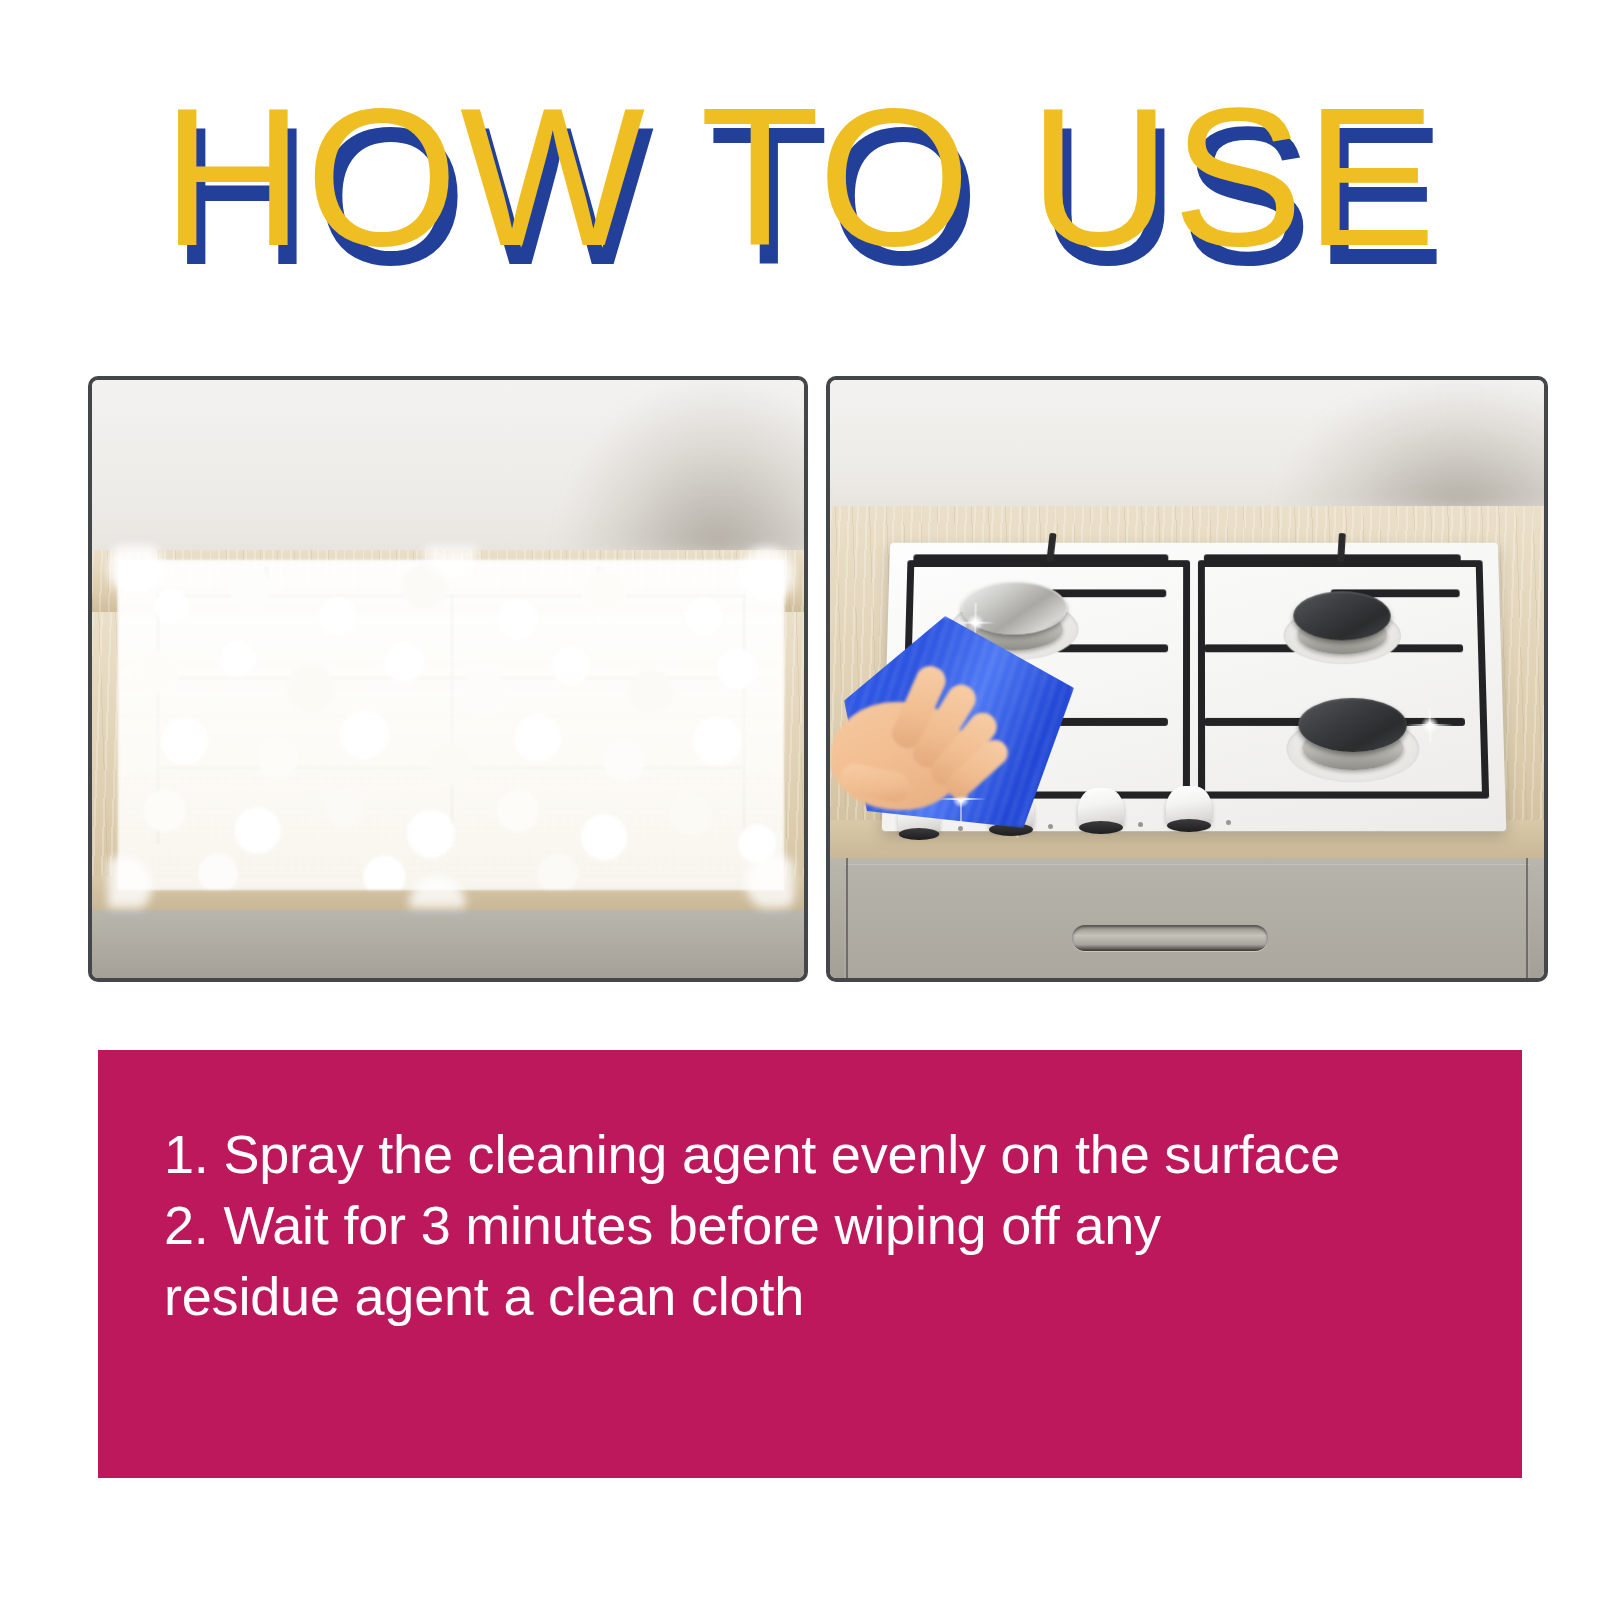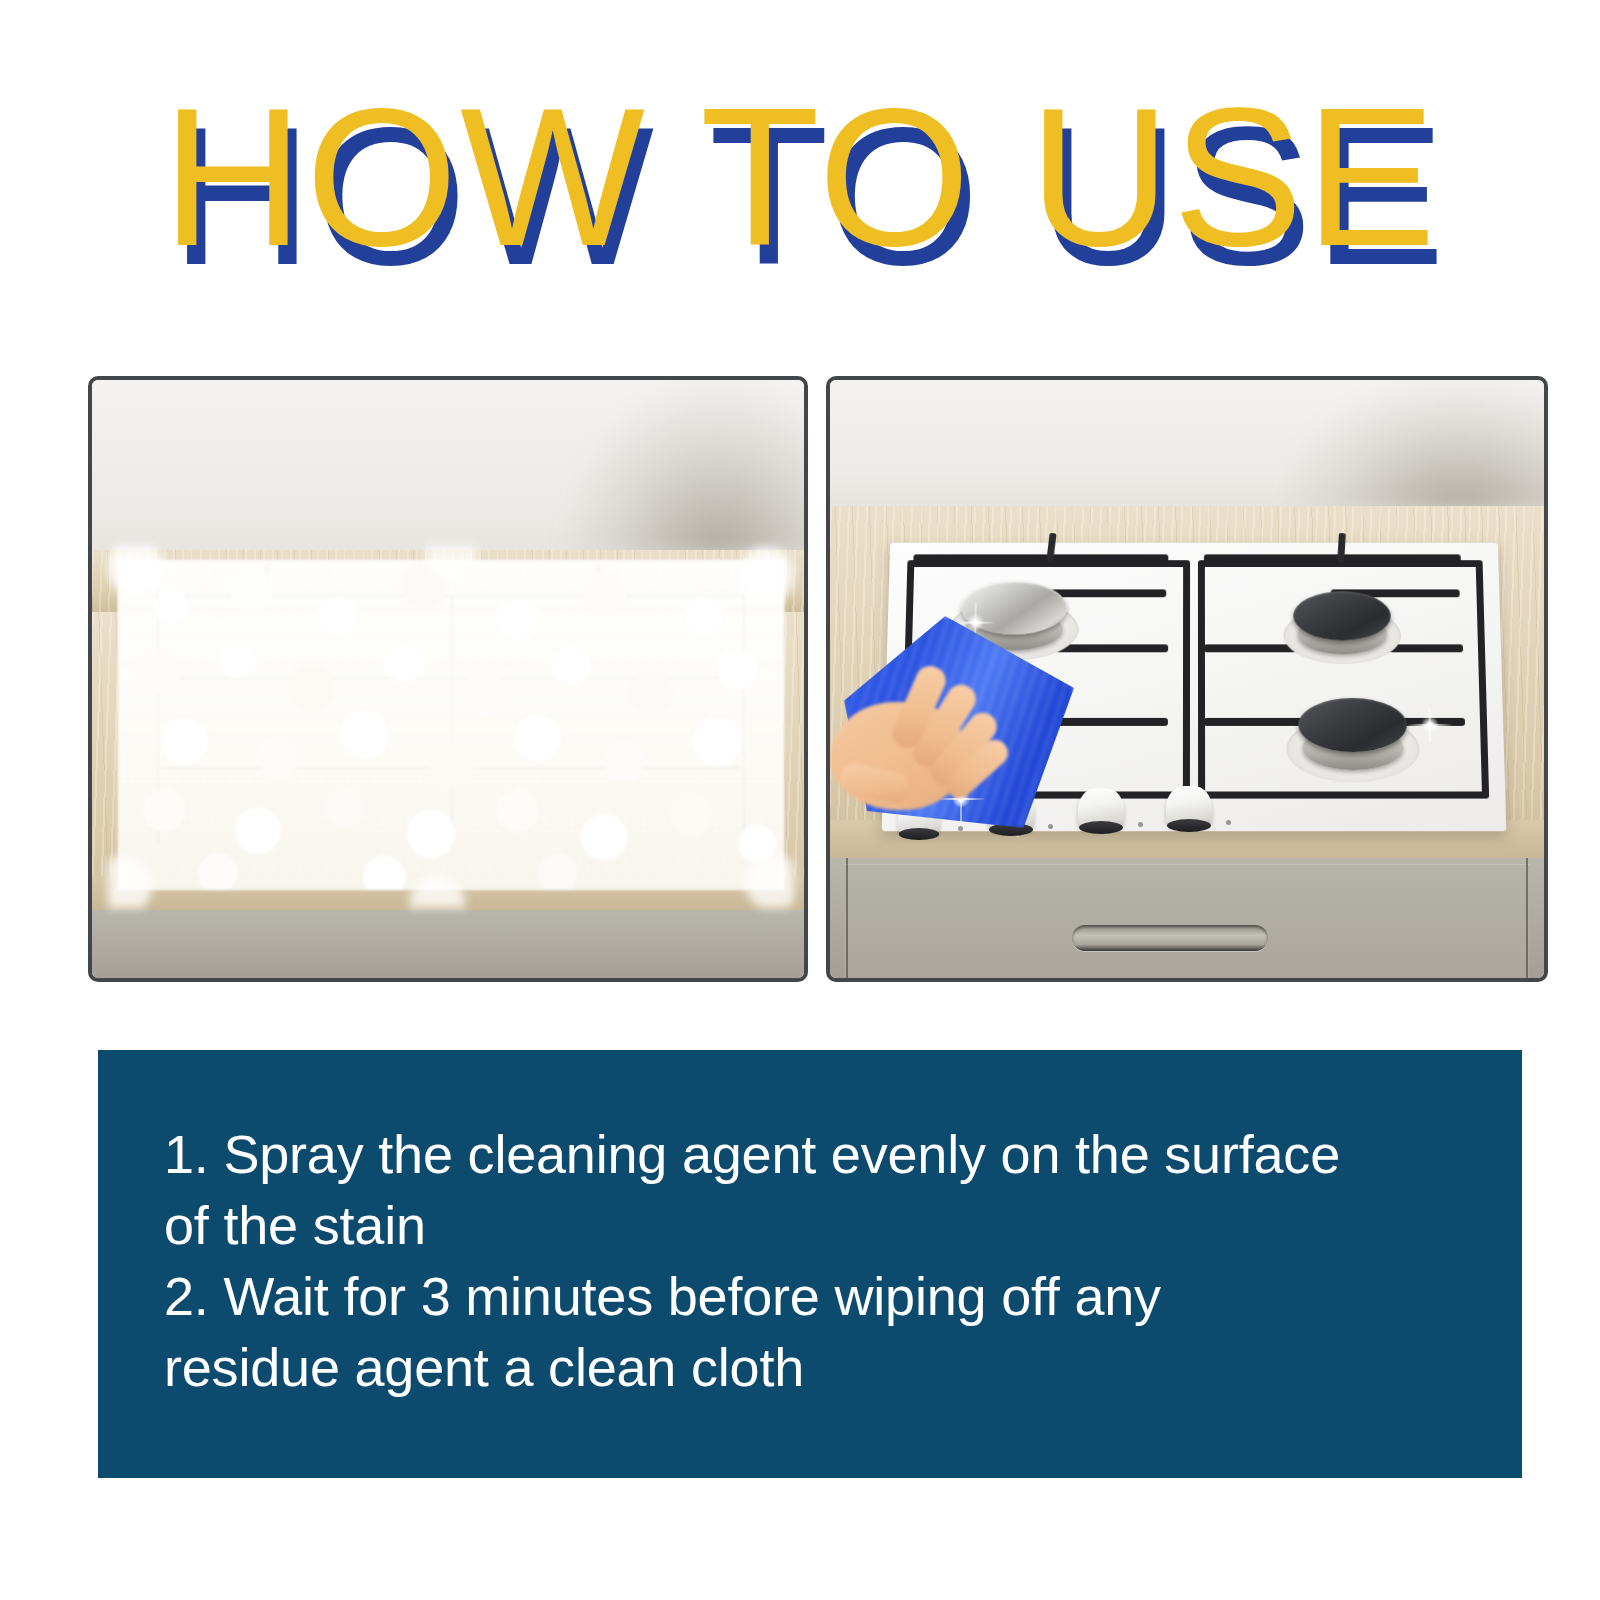--- a/index.html
+++ b/index.html
@@ -286,21 +286,21 @@
     border-radius: 14px;
   }
 
   
   #instructions {
     position: absolute;
     left: 98px;
     top: 1050px;
     width: 1424px;
     height: 428px;
-    background: #0c4a6e;
+    background: #be185d;
     box-sizing: border-box;
     padding: 70px 44px 4px 66px;
   }
   .instr-line {
     color: #FFFFFF;
     font-family: "Liberation Sans", sans-serif;
     font-size: 54px;
     line-height: 69px;
     font-weight: 400;
     letter-spacing: -.2px;
@@ -437,18 +437,17 @@
         <div class="finger" style="left:120px; top:44px; width:28px; height:86px; transform:rotate(40deg);"></div>
         <div class="finger" style="left:134px; top:70px; width:26px; height:74px; transform:rotate(48deg);"></div>
         <div class="finger" style="left:10px; top:106px; width:70px; height:30px; transform:rotate(12deg);"></div>
       </div>
 
     </div>
   </div>
 
   <div id="instructions">
     <div class="instr-line">1. Spray the cleaning agent evenly on the surface</div>
-    <div class="instr-line">of the stain</div>
     <div class="instr-line">2. Wait for 3 minutes before wiping off any</div>
     <div class="instr-line">residue agent a clean cloth</div>
   </div>
 
 </div>
 
 </body></html>

